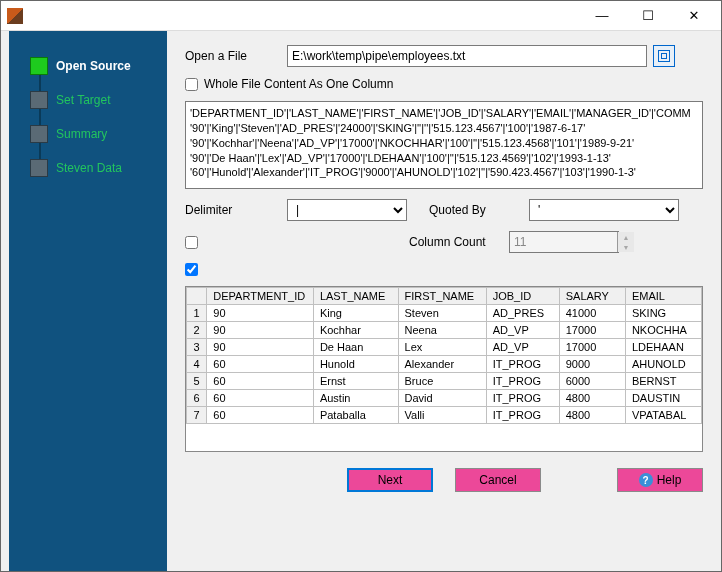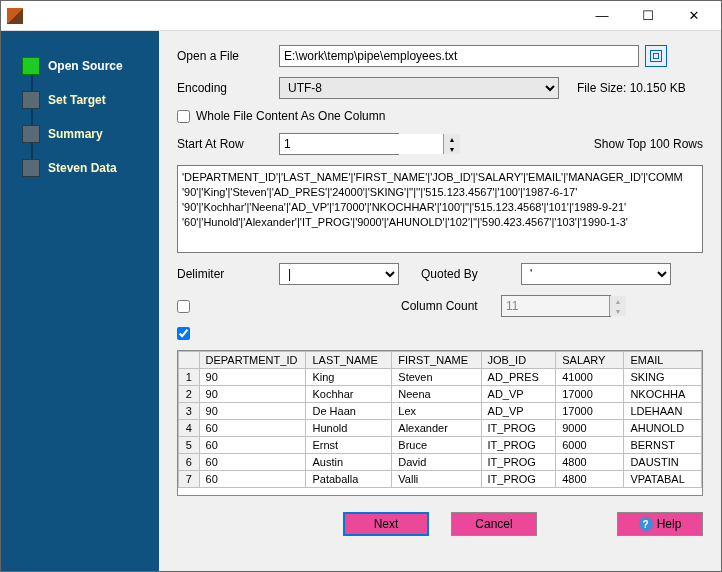--- a/index.html
+++ b/index.html
@@ -1,28 +1,28 @@
 <!DOCTYPE html>
 <html><head>
 <meta charset="utf-8">
 <style>
 * { box-sizing: border-box; margin: 0; padding: 0; }
 body { font-family: "Segoe UI", Tahoma, sans-serif; font-size: 12px; background: #f0f0f0; width: 722px; height: 572px; overflow: hidden; border: 1px solid #666; }
 .titlebar { height: 30px; background: #fff; display: flex; align-items: center; padding: 0 4px; border-bottom: 1px solid #ddd; }
 .title-icon { width: 16px; height: 16px; background: linear-gradient(135deg, #c85a1a 50%, #6b3d1f 50%); margin-left: 2px; }
 .title-spacer { flex: 1; }
 .winbtn { width: 46px; height: 30px; display: flex; align-items: center; justify-content: center; font-family: "Segoe MDL2 Assets", sans-serif; font-size: 13px; cursor: default; }
-.main { display: flex; height: calc(572px - 30px); }
+.main { display: flex; height: calc(572px - 30px); margin-left: 8px; }
 .sidebar { width: 158px; background: #10527f; padding-top: 18px; color: #fff; }
 .steps { position: relative; padding-left: 18px; }
 .step-line { position: absolute; left: 30px; top: 12px; width: 2px; height: 106px; background: #0a3a58; z-index: 0; }
 .step { display: flex; align-items: center; height: 34px; position: relative; z-index: 1; }
 .step-box { width: 18px; height: 18px; background: #5a6a75; border: 1px solid #2a3a45; margin-left: 3px; margin-right: 8px; }
 .step.active .step-box { background: #1ecb1e; border-color: #0a7a0a; }
-.step-label { color: #fef9c3; font-size: 12px; font-weight: bold; }
+.step-label { color: #22c55e; font-size: 12px; }
 .step.active .step-label { color: #fff; font-weight: bold; }
 .content { flex: 1; background: #f0f0f0; padding: 14px 18px 16px 18px; overflow: hidden; display: flex; flex-direction: column; }
 .row { display: flex; align-items: center; margin-bottom: 10px; }
 .lbl { width: 102px; }
 input[type=text], select, .spinner-wrap { height: 22px; border: 1px solid #7a7a7a; background: #fff; font-family: inherit; font-size: 12px; padding: 0 4px; }
 .file-input { width: 360px; }
 .file-btn { width: 22px; height: 22px; margin-left: 6px; border: 1px solid #0066cc; background: #e8f0f8; display: flex; align-items: center; justify-content: center; cursor: pointer; }
 .file-btn-inner { width: 12px; height: 12px; border: 1px solid #0066cc; position: relative; }
 .file-btn-inner:before { content: ''; position: absolute; inset: 2px; border: 1px solid #0066cc; }
 .enc-select { width: 280px; background: #e8e8e8; }
@@ -35,21 +35,21 @@
 .spinner-btn { width: 16px; height: 10px; border: none; background: #e8e8e8; font-size: 7px; line-height: 1; display: flex; align-items: center; justify-content: center; cursor: pointer; }
 .show-top { margin-left: auto; }
 .preview { height: 88px; border: 1px solid #7a7a7a; background: #fff; overflow: auto; font-size: 11px; padding: 4px; line-height: 1.35; white-space: nowrap; margin-bottom: 10px; }
 .row2 { display: flex; align-items: center; margin-bottom: 10px; gap: 0; }
 .delim-select { width: 120px; }
 .quote-select { width: 150px; }
 .twocol-lbl { width: 102px; }
 .twocol-lbl2 { margin-left: 22px; width: 100px; }
 .col-count { width: 80px; background: #f4f4f4; color: #888; border: none; height: 100%; padding: 0 4px; }
 .col-count-wrap { width: 110px; gap: 27px; }
-.grid { border: 1px solid #888; background: #fff; height: 146px; overflow: auto; margin-bottom: 10px; font-size: 11px; }
+.grid { border: 1px solid #888; background: #fff; height: 166px; overflow: auto; margin-bottom: 10px; font-size: 11px; }
 table.data { border-collapse: collapse; table-layout: fixed; }
 table.data th, table.data td { border: 1px solid #c0c0c0; text-align: left; padding: 1px 6px; height: 17px; white-space: nowrap; overflow: hidden; }
 table.data th { background: #f0f0f0; font-weight: normal; position: sticky; top: 0; }
 table.data th.rownum, table.data td.rownum { background: #f0f0f0; text-align: center; width: 26px; }
 .col-wide { width: 115px; }
 .buttons { display: flex; justify-content: center; align-items: center; gap: 22px; padding-top: 6px; position: relative; }
 .btn { width: 86px; height: 24px; border: 1px solid #8a8a8a; background: #ec4899; font: inherit; cursor: pointer; }
 .btn.primary { border: 2px solid #0078d7; }
 .btn.help { position: absolute; right: 0; display: flex; align-items: center; justify-content: center; gap: 4px; }
 .help-icon { width: 14px; height: 14px; border-radius: 50%; background: #3a8fd8; color: #fff; font-size: 10px; font-weight: bold; display: inline-flex; align-items: center; justify-content: center; }
@@ -98,47 +98,32 @@
   <div class="content">
 
     <div class="row">
       <span class="lbl">Open a File</span>
       <input type="text" class="file-input" value="E:\work\temp\pipe\employees.txt" style="">
       <div class="file-btn">
           <div class="file-btn-inner"></div>
         </div>
     </div>
 
-    <div class="row">
-      <span class="lbl">Encoding</span>
-      <select class="enc-select"><option>UTF-8</option></select>
-      <span class="file-size">File Size: 10.150 KB</span>
-    </div>
 
     <div class="row chk">
       <input type="checkbox" style="">
       <span>Whole File Content As One Column</span>
     </div>
 
-    <div class="row">
-      <span class="lbl">Start At Row</span>
-      <div class="spinner-wrap">
-        <input class="spinner-input" value="1" style="">
-        <div class="spinner-btns">
-          <button class="spinner-btn">▲</button>
-          <button class="spinner-btn">▼</button>
-        </div>
-      </div>
-      <span class="show-top">Show Top 100 Rows</span>
-    </div>
 
     <div class="preview" id="preview">
         <div>'DEPARTMENT_ID'|'LAST_NAME'|'FIRST_NAME'|'JOB_ID'|'SALARY'|'EMAIL'|'MANAGER_ID'|'COMM</div>
         <div>'90'|'King'|'Steven'|'AD_PRES'|'24000'|'SKING'|''|''|'515.123.4567'|'100'|'1987-6-17'</div>
         <div>'90'|'Kochhar'|'Neena'|'AD_VP'|'17000'|'NKOCHHAR'|'100'|''|'515.123.4568'|'101'|'1989-9-21'</div>
+        <div>'90'|'De Haan'|'Lex'|'AD_VP'|'17000'|'LDEHAAN'|'100'|''|'515.123.4569'|'102'|'1993-1-13'</div>
         <div>'60'|'Hunold'|'Alexander'|'IT_PROG'|'9000'|'AHUNOLD'|'102'|''|'590.423.4567'|'103'|'1990-1-3'</div>
       </div>
 
     <div class="row2">
       <span class="twocol-lbl">Delimiter</span>
       <select class="delim-select"><option>|</option></select>
       <span class="twocol-lbl2">Quoted By</span>
       <select class="quote-select"><option>'</option></select>
     </div>
 

